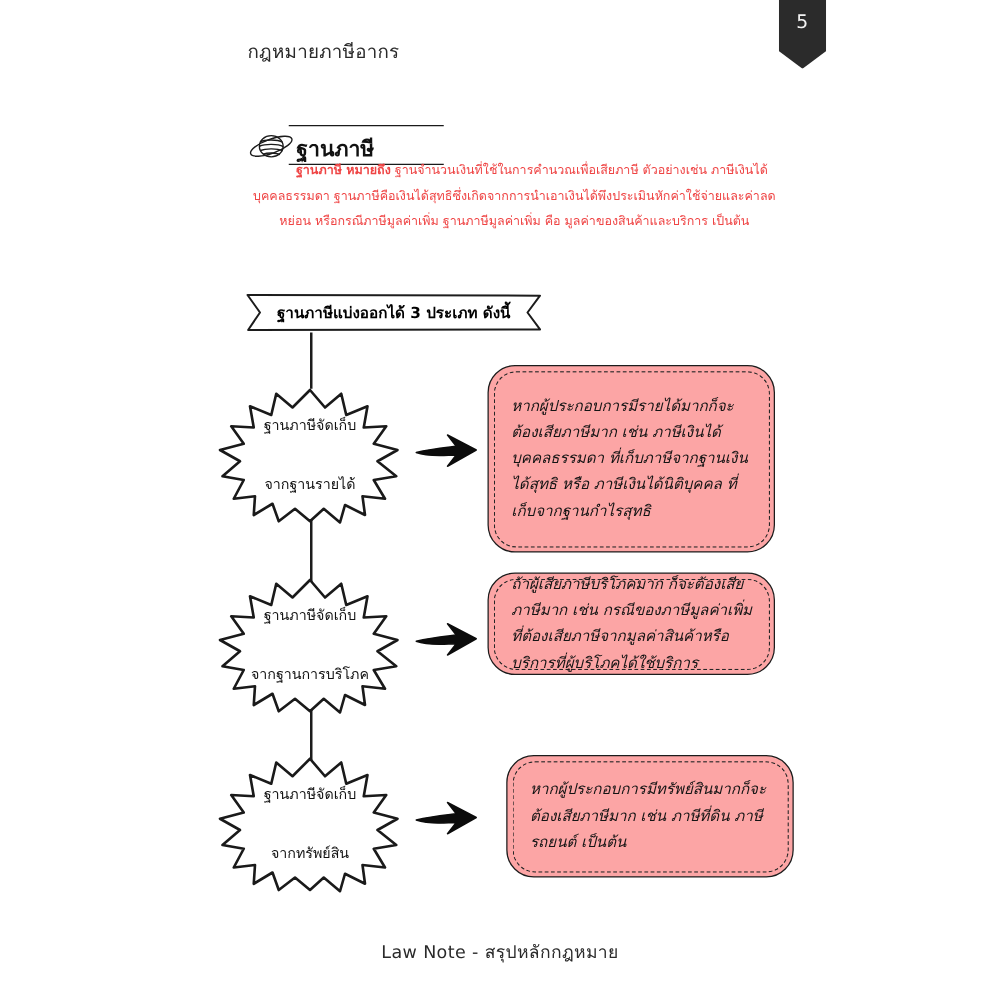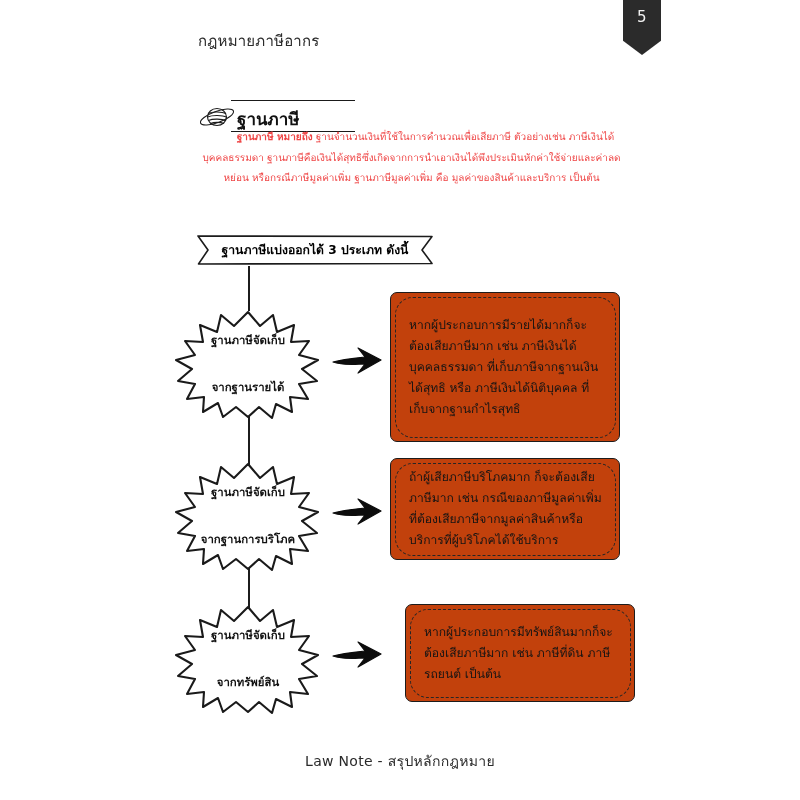--- a/index.html
+++ b/index.html
@@ -156,21 +156,21 @@
     position: absolute;
     left: 0; top: 0;
     width: 150px;
     height: 112px;
     display: flex;
     flex-direction: column;
     align-items: center;
     justify-content: center;
     text-align: center;
     font-size: 11.4px;
-    font-weight: bold;
+    font-weight: normal;
     line-height: 17px;
     color: #111;
     box-sizing: border-box;
     gap: 30px;
   }
   #burst-1 { left: 173px; top: 308px; }
   #burst-2 { left: 173px; top: 460px; }
   #burst-3 { left: 173px; top: 603px; }
 
   
@@ -180,23 +180,24 @@
     height: 34px;
   }
   #arrow-1 { left: 331px; top: 343px; }
   #arrow-2 { left: 331px; top: 494px; }
   #arrow-3 { left: 331px; top: 637px; }
 
   
   .note-box {
     position: absolute;
     border: 1.4px solid #1c1c1c;
-    border-radius: 7px;
-    background: #c2410c;
+    border-radius: 22px;
+    background: #fca5a5;
     box-sizing: border-box;
+    font-style: italic;
   }
   .note-box::before {
     content: "";
     position: absolute;
     left: 3.5px;
     top: 3.5px;
     right: 3.5px;
     bottom: 3.5px;
     border: 1.6px dashed #262626;
     border-radius: 18px;
@@ -206,21 +207,21 @@
     position: absolute;
     left: 18px;
     right: 16px;
     top: 50%;
     transform: translateY(-50%);
     font-size: 12.1px;
     line-height: 21px;
     color: #141414;
   }
   #note-box-1 { left: 390px; top: 292px; width: 230px; height: 150px; }
-  #note-box-2 { left: 390px; top: 458px; width: 230px; height: 102px; }
+  #note-box-2 { left: 390px; top: 458px; width: 230px; height: 82px; }
   #note-box-3 { left: 390px; top: 604px; width: 230px; height: 98px; margin-left: 15px; }
 
   
   #footer {
     position: absolute;
     left: 0;
     top: 750px;
     width: 800px;
     text-align: center;
     font-size: 14px;

